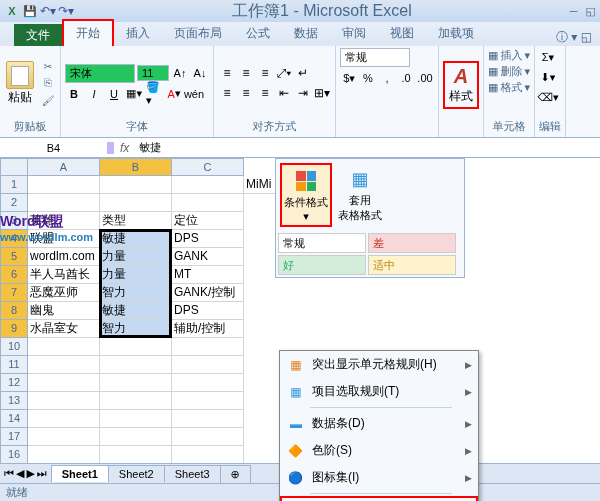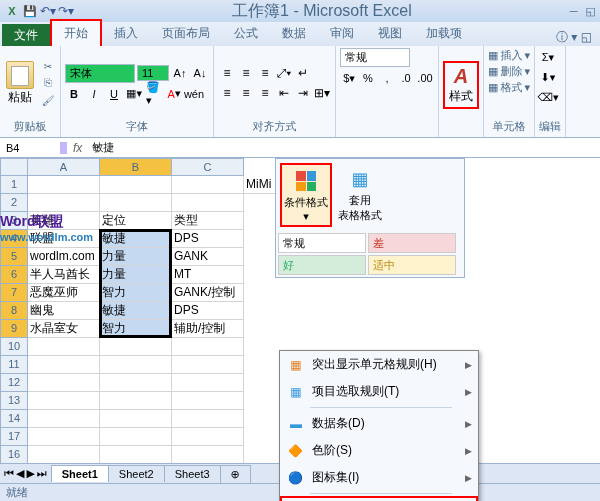--- a/index.html
+++ b/index.html
@@ -9,21 +9,21 @@
 .titlebar { height: 22px; background: linear-gradient(#dce6f4, #c5d9f1); display: flex; align-items: center; padding: 0 4px; }
 .qat { display: flex; gap: 2px; align-items: center; }
 .qat-icon { width: 16px; height: 16px; display: flex; align-items: center; justify-content: center; font-size: 11px; }
 .excel-icon { color: #2a7d3c; font-weight: bold; }
 .save-icon { color: #3b5998; }
 .undo-icon, .redo-icon { color: #3b5998; font-size: 12px; }
 .title-text { flex: 1; text-align: center; color: #4a6a8a; font-size: 16px; }
 .win-controls { display: flex; gap: 8px; color: #4a6a8a; font-size: 11px; }
 
 
-.menubar { height: 24px; background: linear-gradient(#e8eff9, #dce6f4); display: flex; align-items: flex-end; padding-left: 2px; }
+.menubar { height: 24px; background: linear-gradient(#e8eff9, #dce6f4); display: flex; align-items: flex-end; padding-left: 14px; }
 .file-tab { background: #1e7037; color: #fff; padding: 4px 12px; font-size: 12px; height: 22px; display: flex; align-items: center; }
 .menu-tab { padding: 4px 12px; color: #4a6a8a; font-size: 12px; cursor: pointer; }
 .menu-tab.active { background: #f5f9fd; border: 2px solid red; border-bottom: none; }
 .help-icon { margin-left: auto; margin-right: 8px; color: #4a6a8a; }
 
 
 .ribbon { height: 92px; background: #f5f9fd; border-bottom: 1px solid #9db4d1; display: flex; }
 .ribbon-group { border-right: 1px solid #c5d4e8; padding: 2px 4px; display: flex; flex-direction: column; }
 .group-content { flex: 1; display: flex; align-items: center; gap: 2px; }
 .group-label { text-align: center; color: #4a6a8a; font-size: 11px; padding: 1px 0; }
@@ -49,21 +49,21 @@
 .num-row { display: flex; gap: 1px; }
 
 .style-btn { display: flex; flex-direction: column; align-items: center; border: 2px solid red; padding: 2px 4px; }
 .style-icon { font-size: 20px; color: #c0392b; font-weight: bold; font-style: italic; }
 
 .cells-group .group-content { flex-direction: column; align-items: flex-start; gap: 1px; font-size: 11px; }
 .cell-item { display: flex; align-items: center; gap: 2px; color: #4a6a8a; }
 
 
 .formula-bar { height: 20px; border-bottom: 1px solid #9db4d1; display: flex; align-items: center; background: #fff; }
-.name-box { width: 67px; border-right: 7px solid #c4b5fd; padding: 0 6px; font-size: 11px; }
+.name-box { width: 114px; border-right: 7px solid #c4b5fd; padding: 0 6px; font-size: 11px; text-align: center; }
 .fx-label { padding: 0 6px; font-style: italic; color: #666; }
 .formula-input { padding: 0 4px; font-size: 11px; }
 
 
 .sheet-area { position: relative; background: #fff; }
 .col-headers { display: flex; height: 18px; }
 .row-col-corner { width: 28px; background: #e8eff6; border: 1px solid #9db4d1; }
 .col-header { width: 72px; background: #e8eff6; border: 1px solid #9db4d1; border-left: none; text-align: center; font-size: 11px; color: #4a6a8a; line-height: 16px; }
 .col-header.sel { background: #f5c141; }
 .grid-row { display: flex; height: 18px; }
@@ -283,22 +283,22 @@
       </div>
       <div class="grid-row">
         <div class="row-header">2</div>
         <div class="cell"></div>
         <div class="cell"></div>
         <div class="cell"></div>
       </div>
       <div class="grid-row">
         <div class="row-header">3</div>
         <div class="cell">英雄</div>
+        <div class="cell">类型</div>
         <div class="cell">定位</div>
-        <div class="cell">类型</div>
       </div>
       <div class="grid-row">
         <div class="row-header sel">4</div>
         <div class="cell">联盟</div>
         <div class="cell selected">敏捷</div>
         <div class="cell">DPS</div>
       </div>
       <div class="grid-row">
         <div class="row-header sel">5</div>
         <div class="cell">wordlm.com</div>

